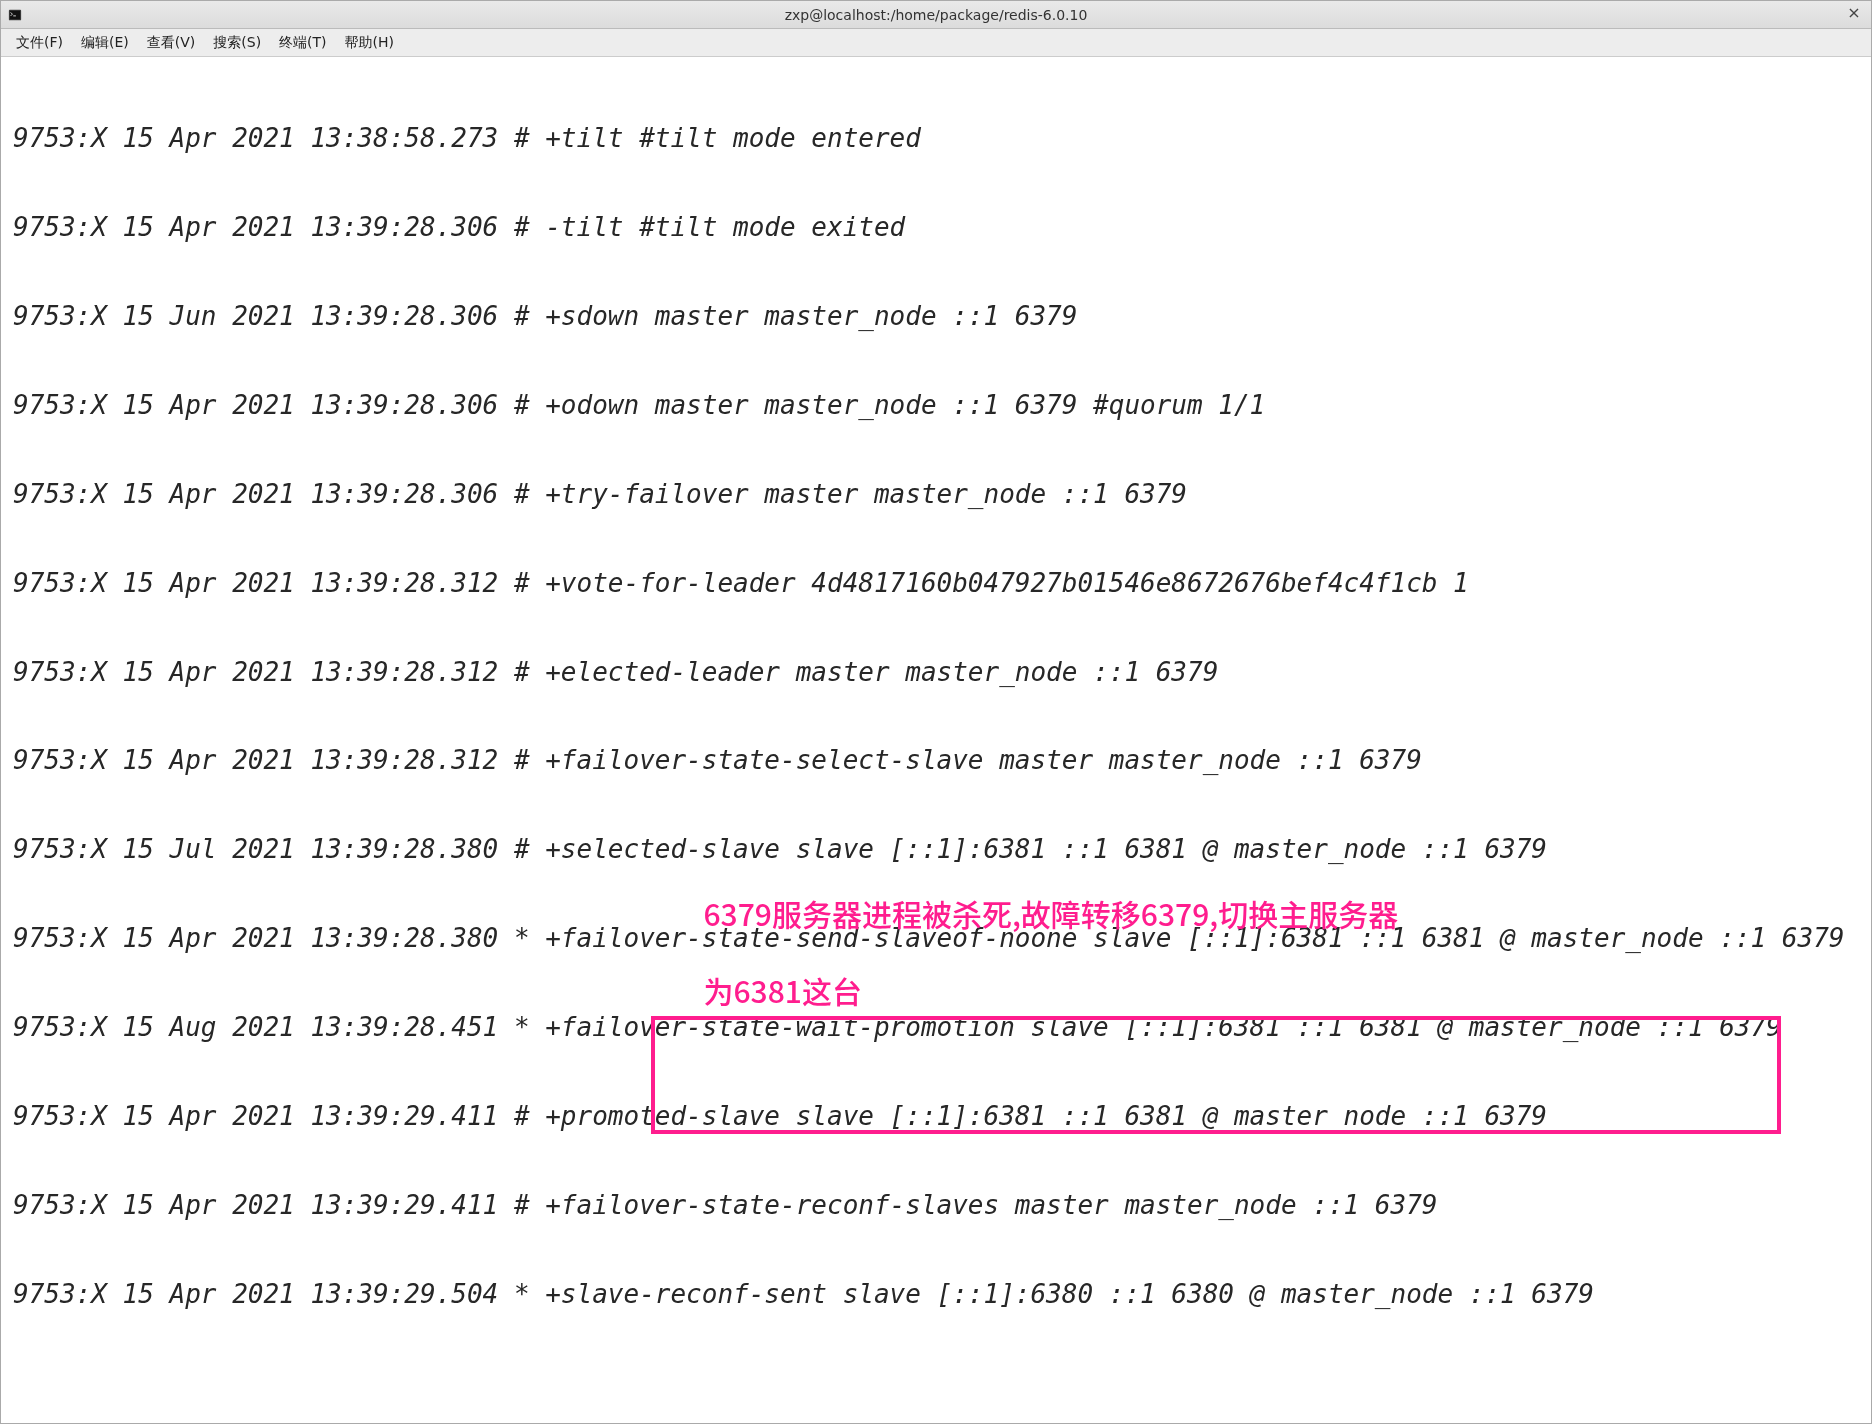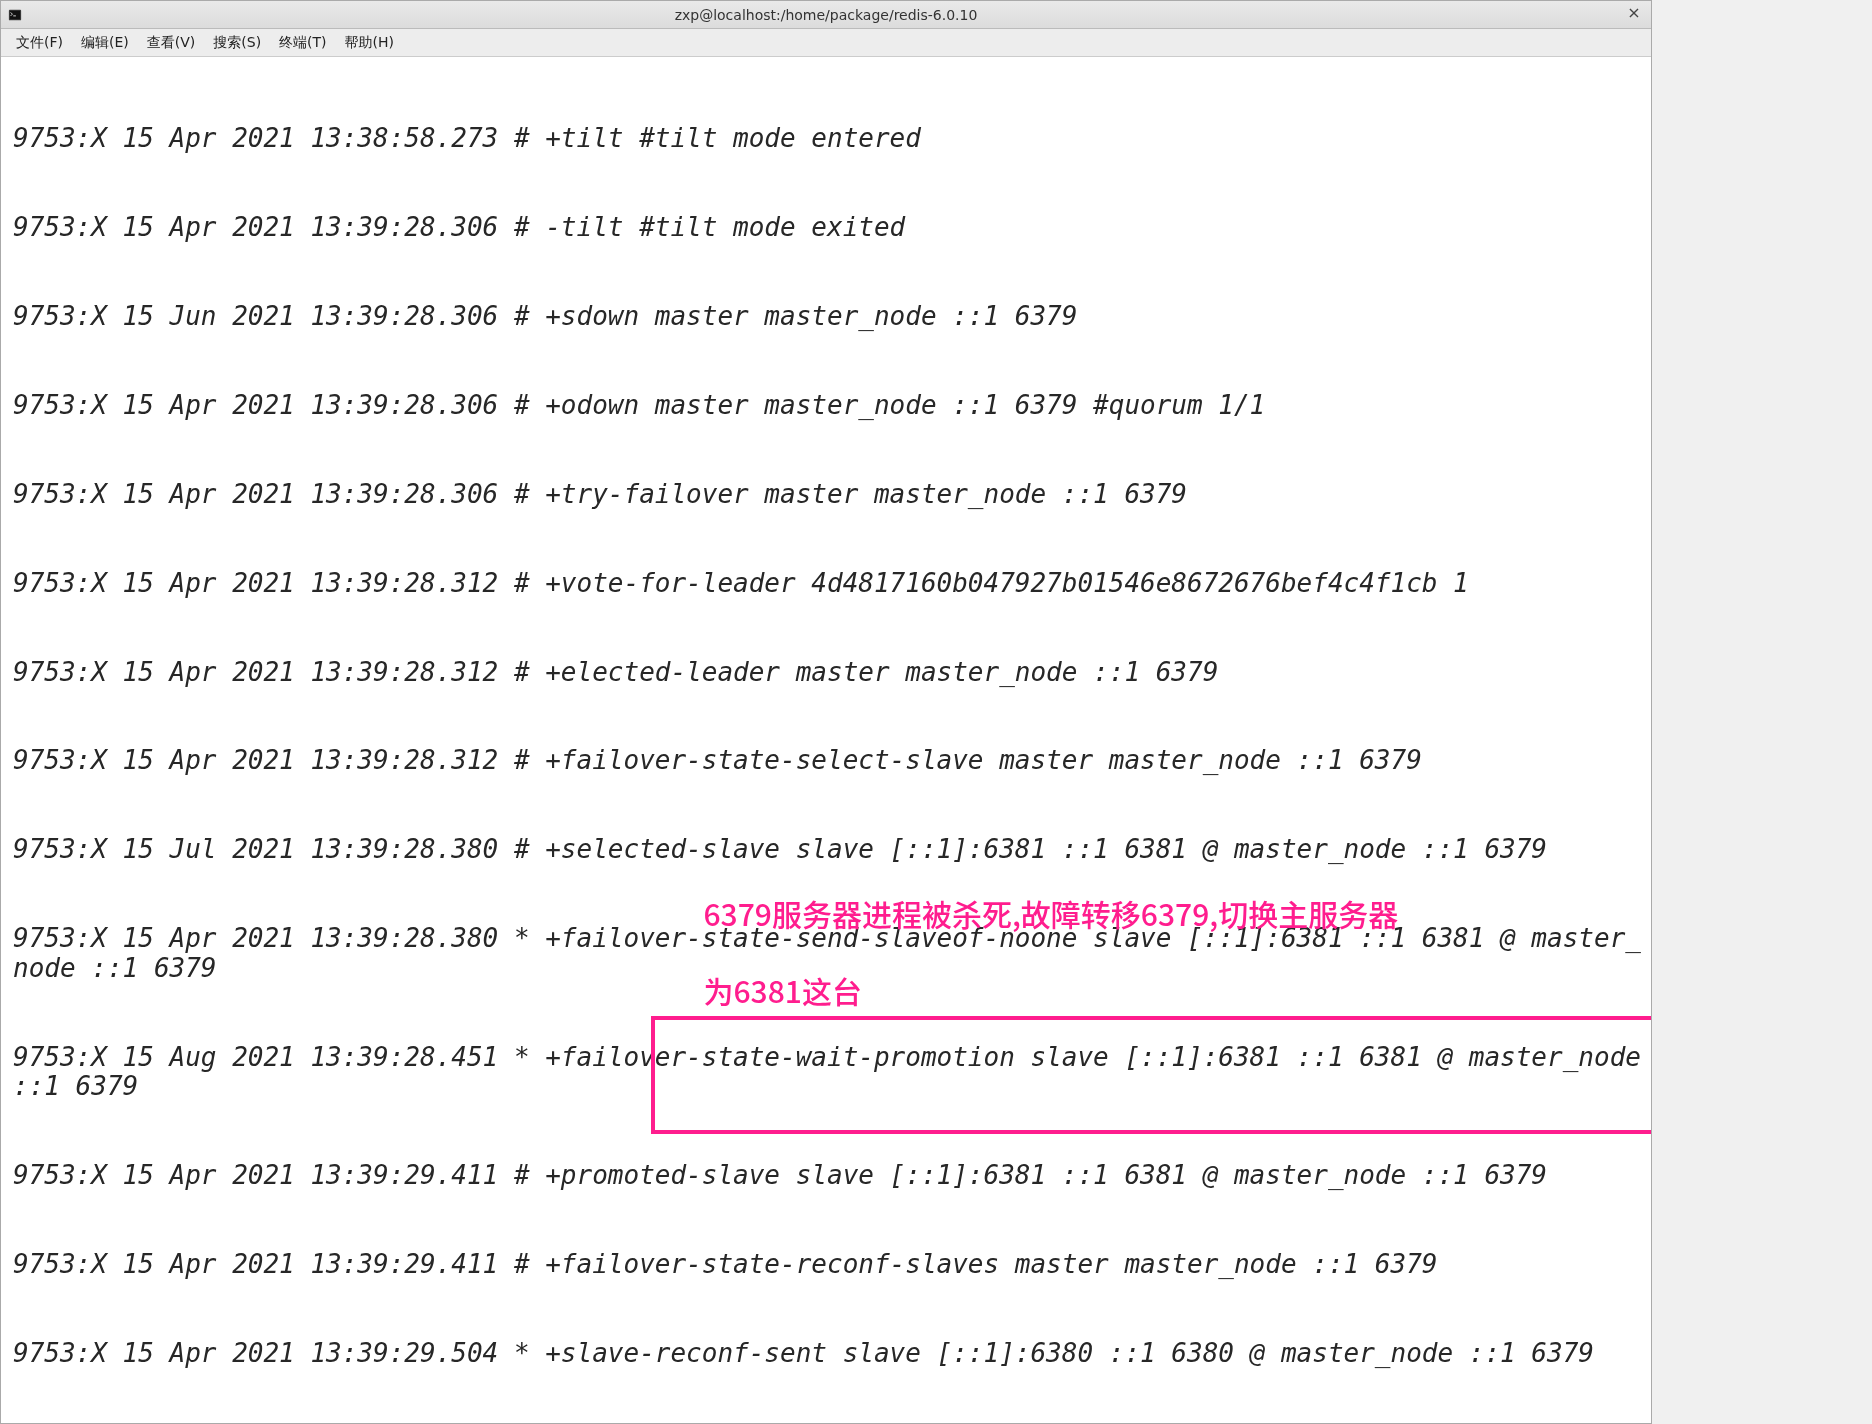--- a/index.html
+++ b/index.html
@@ -1,18 +1,18 @@
 <!DOCTYPE html>
 <html><head>
 <meta charset="utf-8">
 <style>
   * { margin:0; padding:0; box-sizing:border-box; }
   html,body { width:1872px; height:1424px; font-family:"DejaVu Sans","Liberation Sans",sans-serif; background:#f0f0f0; }
   
-  .window { width:1652px; height:1424px; display:flex; flex-direction:column; background:#fff; border:1px solid #aaa; }
+  .window { width:1872px; height:1424px; display:flex; flex-direction:column; background:#fff; border:1px solid #aaa; }
   .titlebar { height:28px; background:linear-gradient(#e9e9e9,#dcdcdc); border-bottom:1px solid #bbb; display:flex; align-items:center; position:relative; font-size:14px; color:#333; }
   .titlebar .icon { width:16px; height:16px; margin:0 6px; display:flex; align-items:center; justify-content:center; }
   .titlebar .icon svg { width:14px; height:14px; }
   .titlebar .title { position:absolute; left:50%; transform:translateX(-50%); font-size:14px; color:#333; }
   .titlebar .close { position:absolute; right:8px; top:4px; width:18px; height:18px; font-size:16px; line-height:16px; text-align:center; cursor:pointer; color:#444; }
   .menubar { height:28px; background:#ededed; border-bottom:1px solid #ccc; display:flex; align-items:center; font-size:14px; color:#222; padding:0 6px; }
   .menubar .item { padding:2px 9px; cursor:pointer; }
   
   .term { flex:1; background:#ffffff; padding:8px 6px 6px 12px; font-family:"DejaVu Sans Mono","Liberation Mono",monospace; font-style:italic; font-size:26.0px; line-height:1.14; color:#272727; white-space:pre-wrap; word-break:break-all; position:relative; overflow:hidden; }
   .logline { display:block; }

